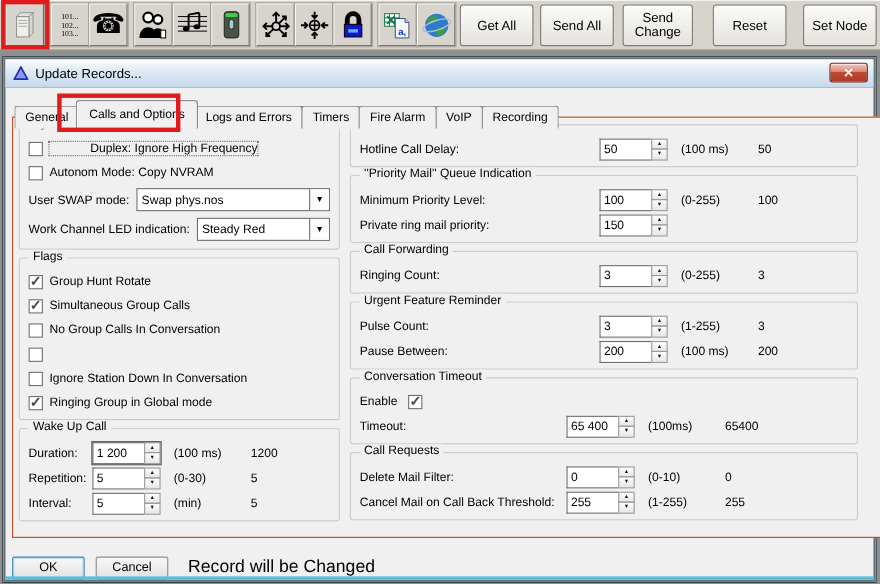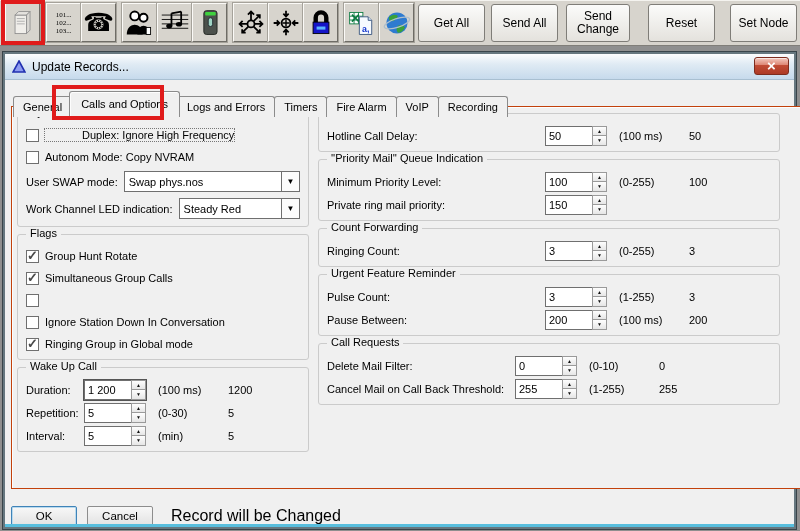--- a/index.html
+++ b/index.html
@@ -292,20 +292,24 @@
         <div class="cbrow">
           <span class="cb checked"></span>
           <span class="cblbl">Group Hunt Rotate</span>
         </div>
         <div class="cbrow">
           <span class="cb checked"></span>
           <span class="cblbl">Simultaneous Group Calls</span>
         </div>
         <div class="cbrow">
           <span class="cb"></span>
+          <span class="cblbl">No Group Calls In Conversation</span>
+        </div>
+        <div class="cbrow">
+          <span class="cb"></span>
         </div>
         <div class="cbrow">
           <span class="cb"></span>
           <span class="cblbl">Ignore Station Down In Conversation</span>
         </div>
         <div class="cbrow">
           <span class="cb checked"></span>
           <span class="cblbl">Ringing Group in Global mode</span>
         </div>
       </div>
@@ -391,21 +395,21 @@
                 <span class="sup"></span>
                 <span class="sdn"></span>
               </span>
           </span>
           <span class="range"></span>
           <span class="def"></span>
         </div>
       </div>
 
       <div class="group">
-        <span class="gtitle">Count Forwarding</span>
+        <span class="gtitle">Call Forwarding</span>
         <div class="spinrow">
           <span class="lbl">Ringing Count:</span>
           <span class="spinwrap">
             <input class="spinval" value="3" style="">
             <span class="spinbtns">
                 <span class="sup"></span>
                 <span class="sdn"></span>
               </span>
           </span>
           <span class="range">(0-255)</span>
@@ -434,20 +438,39 @@
             <span class="spinbtns">
                 <span class="sup"></span>
                 <span class="sdn"></span>
               </span>
           </span>
           <span class="range">(100 ms)</span>
           <span class="def">200</span>
         </div>
       </div>
 
+      <div class="group narrowlbl">
+        <span class="gtitle">Conversation Timeout</span>
+        <div class="cbrow enable-row">
+          <span class="elbl">Enable</span>
+          <span class="cb checked"></span>
+        </div>
+        <div class="spinrow">
+          <span class="lbl">Timeout:</span>
+          <span class="spinwrap">
+            <input class="spinval" value="65 400" style="">
+            <span class="spinbtns">
+                <span class="sup"></span>
+                <span class="sdn"></span>
+              </span>
+          </span>
+          <span class="range">(100ms)</span>
+          <span class="def">65400</span>
+        </div>
+      </div>
 
       <div class="group narrowlbl">
         <span class="gtitle">Call Requests</span>
         <div class="spinrow">
           <span class="lbl">Delete Mail Filter:</span>
           <span class="spinwrap">
             <input class="spinval" value="0" style="">
             <span class="spinbtns">
                 <span class="sup"></span>
                 <span class="sdn"></span>

